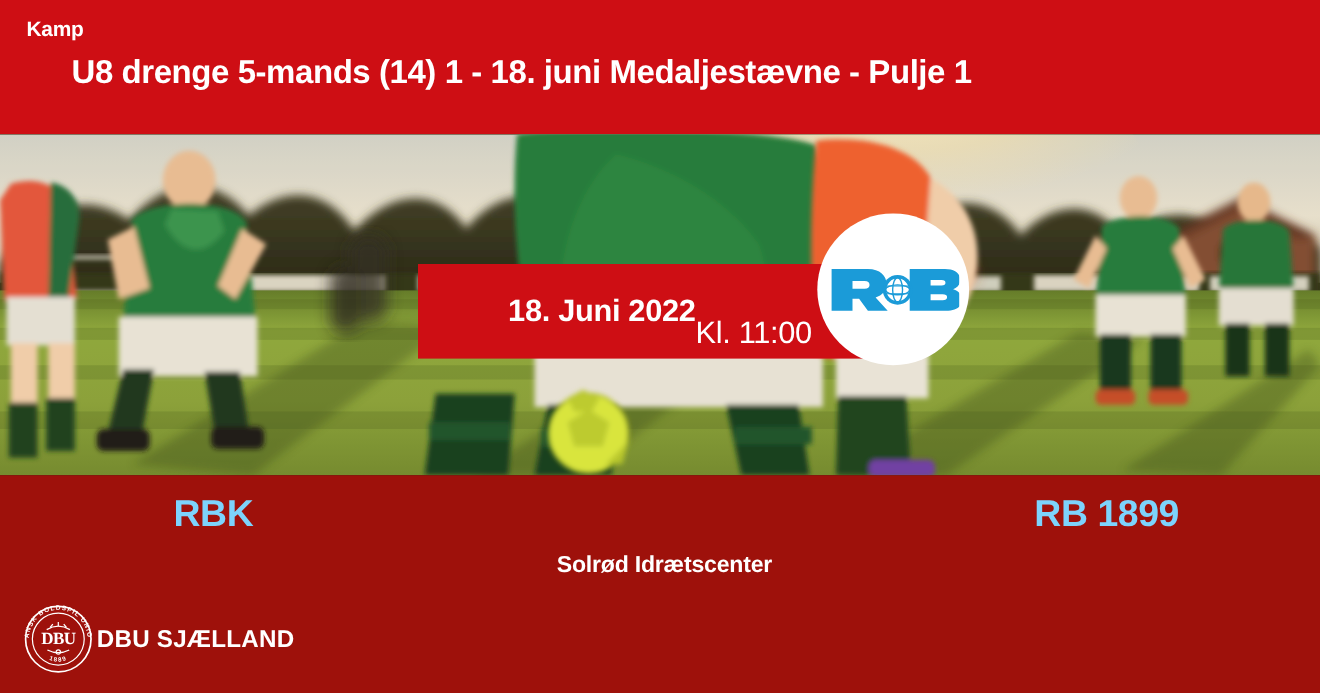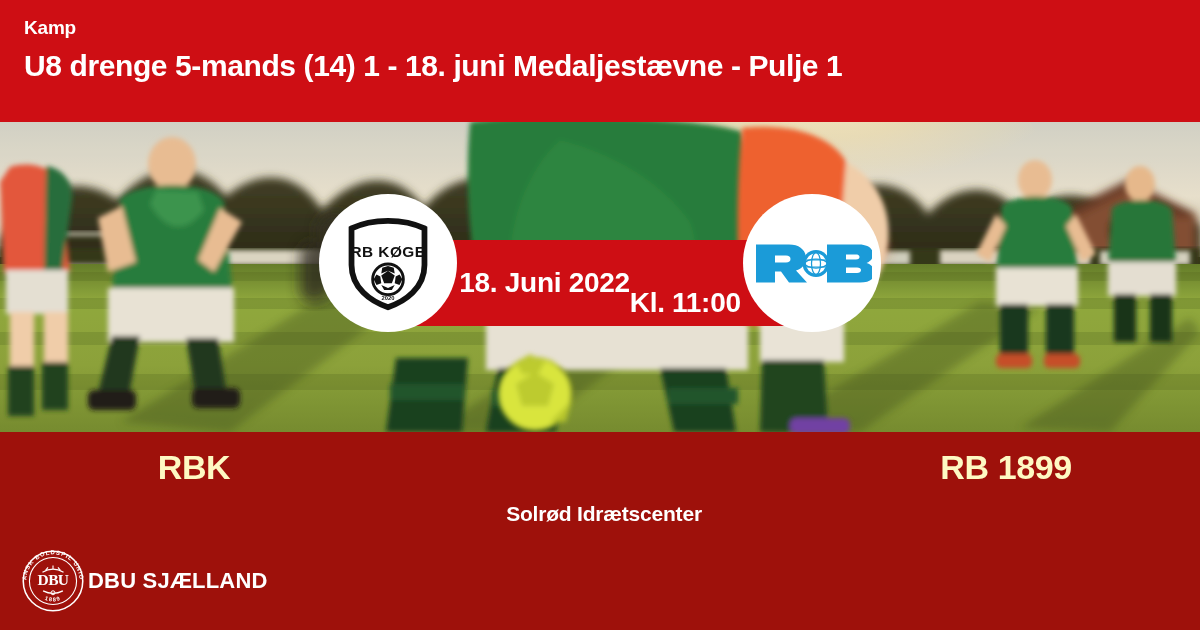--- a/index.html
+++ b/index.html
@@ -38,20 +38,21 @@
     line-height: 1.1;
   }
   .match-title {
     margin-top: 10px;
     font-size: 30px;
     font-weight: bold;
     color: #ffffff;
     letter-spacing: -0.4px;
     line-height: 1.15;
     white-space: nowrap;
+    margin-left: 41px;
   }
 
   
   .photo {
     position: absolute;
     left: 0; top: 122px;
     width: 1200px;
     height: 310px;
     overflow: hidden;
     background: #2b3318;
@@ -74,21 +75,21 @@
   }
   .date-band .date-line {
     font-size: 28px;
     font-weight: bold;
     color: #ffffff;
     letter-spacing: -0.3px;
     line-height: 1.18;
   }
   .date-band .time-line {
     font-size: 28px;
-    font-weight: bold;
+    font-weight: normal;
     color: #ffffff;
     letter-spacing: -0.3px;
     line-height: 1.18;
     margin-top: 40px;
   }
 
   
   .logo-circle {
     position: absolute;
     top: 194px;
@@ -112,21 +113,21 @@
     width: 1200px;
     height: 54px;
     display: flex;
     z-index: 2;
   }
   .team-name {
     flex: 1;
     text-align: center;
     font-size: 34px;
     font-weight: bold;
-    color: #fef9c3;
+    color: #7dd3fc;
     letter-spacing: -0.4px;
     line-height: 54px;
   }
   .team-name.home { padding-right: 212px; }
   .team-name.away { padding-left: 212px; }
 
   
   .venue {
     position: absolute;
     left: 4px;
@@ -348,36 +349,20 @@
 
       <rect x="0" y="0" width="1200" height="310" fill="#ffb347" opacity="0.05"></rect>
     </svg>
   </div>
 
   <div class="date-band">
     <div class="date-line">18. Juni 2022</div>
     <div class="time-line">Kl. 11:00</div>
   </div>
 
-  <div class="logo-circle home">
-    <svg width="96" height="96" viewBox="0 0 100 100">
-      <path d="M50 6 C66 6 80 10 88 14 L88 52 C88 76 68 90 50 96
-               C32 90 12 76 12 52 L12 14 C20 10 34 6 50 6 Z" fill="#ffffff" stroke="#111111" stroke-width="6"></path>
-      <text x="50" y="44" text-anchor="middle" font-family="'Liberation Sans', sans-serif" font-size="16" font-weight="bold" fill="#111111" letter-spacing="0.5">RB KØGE</text>
-      <circle cx="50" cy="67" r="16" fill="#ffffff" stroke="#111111" stroke-width="3"></circle>
-      <g fill="#111111">
-        <polygon points="50,58 57,63 54,71 46,71 43,63"></polygon>
-        <polygon points="50,53 56,55 57,61 50,58 43,61 44,55"></polygon>
-        <polygon points="62,62 65,67 62,73 57,71 58,64"></polygon>
-        <polygon points="38,62 42,64 43,71 38,73 35,67"></polygon>
-        <polygon points="46,78 54,78 57,73 50,76 43,73"></polygon>
-      </g>
-      <text x="50" y="89" text-anchor="middle" font-family="'Liberation Sans', sans-serif" font-size="6" font-weight="bold" fill="#111111">2020</text>
-    </svg>
-  </div>
 
   <div class="logo-circle away">
     <svg width="120" height="56" viewBox="0 0 240 110">
       <g fill="#1B9BD8">
 
         <path d="M8 18 L74 18 C96 18 108 30 108 46 C108 58 100 66 88 70
                  L110 94 L74 94 L58 72 L46 72 L46 94 L8 94 Z
                  M46 40 L46 54 L68 54 C74 54 77 51 77 47 C77 43 74 40 68 40 Z"></path>
 
         <path d="M150 18 L214 18 C232 18 242 26 242 38 C242 46 237 52 229 55

